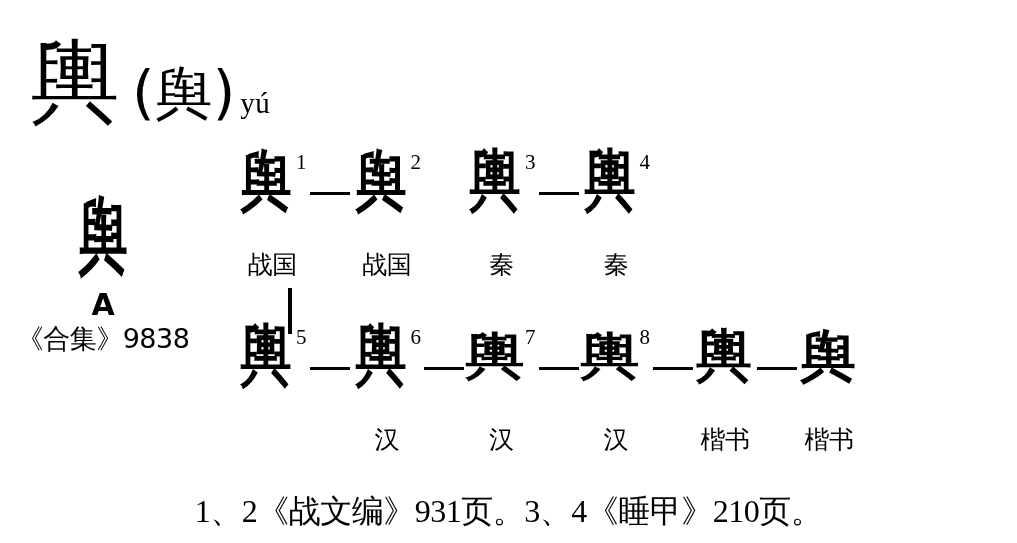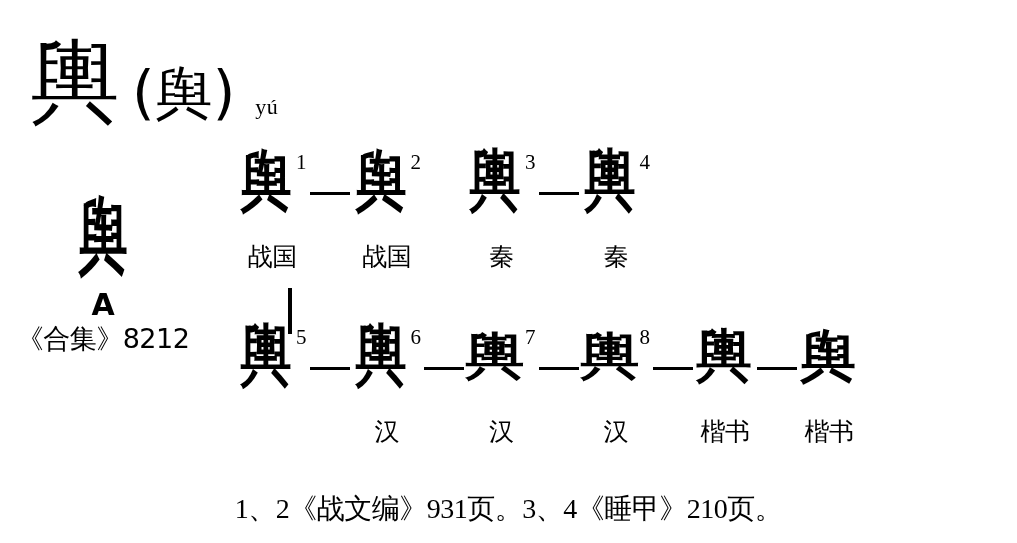--- a/index.html
+++ b/index.html
@@ -41,22 +41,22 @@
     font-family: "DejaVu Sans", sans-serif;
     font-size: 58px;
     line-height: 1;
     margin-left: 12px;
     position: relative;
     top: -8px;
     white-space: nowrap;
   }
   .pinyin {
     font-family: "Liberation Serif", serif;
-    font-size: 22px;
-    margin-left: 20px;
+    font-size: 29px;
+    margin-left: 5px;
     position: relative;
     top: -10px;
     letter-spacing: 0.5px;
   }
   .fanqie {
     font-family: "DejaVu Sans", sans-serif;
     font-size: 36px;
     margin-left: 26px;
     position: relative;
     top: -8px;
@@ -133,21 +133,21 @@
     font-family: "Liberation Serif", serif;
     font-size: 21px;
     line-height: 1;
     margin-left: 2px;
     margin-top: 2px;
   }
   .era {
     font-family: Liberation Serif, serif;
     font-size: 25px;
     line-height: 1;
-    margin-top: 8px;
+    margin-top: 16px;
     white-space: nowrap;
     letter-spacing: -0.5px;
     text-align: right;
   }
   .era.small { font-size: 24px; }
 
   
   .dash {
     width: 46px;
     height: 86px;
@@ -175,39 +175,39 @@
   }
 
   
   .footnote {
     position: absolute;
     left: 0;
     top: 492px;
     width: 1017px;
     text-align: center;
     font-family: "Liberation Serif", serif;
-    font-size: 28px;
+    font-size: 32px;
     line-height: 1.2;
     letter-spacing: -0.5px;
     white-space: nowrap;
   }
 </style>
 </head>
 <body>
 
 <div class="header">
   <span class="headword">輿</span>
   <span class="headword-simp">(舆)</span>
   <span class="pinyin">yú</span>
 </div>
 
 <div class="oracle-col">
   <div class="oracle-glyph">舆</div>
   <div class="oracle-letter">A</div>
-  <div class="oracle-source">《合集》8212</div>
+  <div class="oracle-source">《合集》9838</div>
 </div>
 
 <div class="row row-top">
 
   <div class="cell">
     <div class="glyph-wrap">
       <span class="glyph seal">舆</span>
       <span class="idx">1</span>
     </div>
     <div class="era">战国</div>

